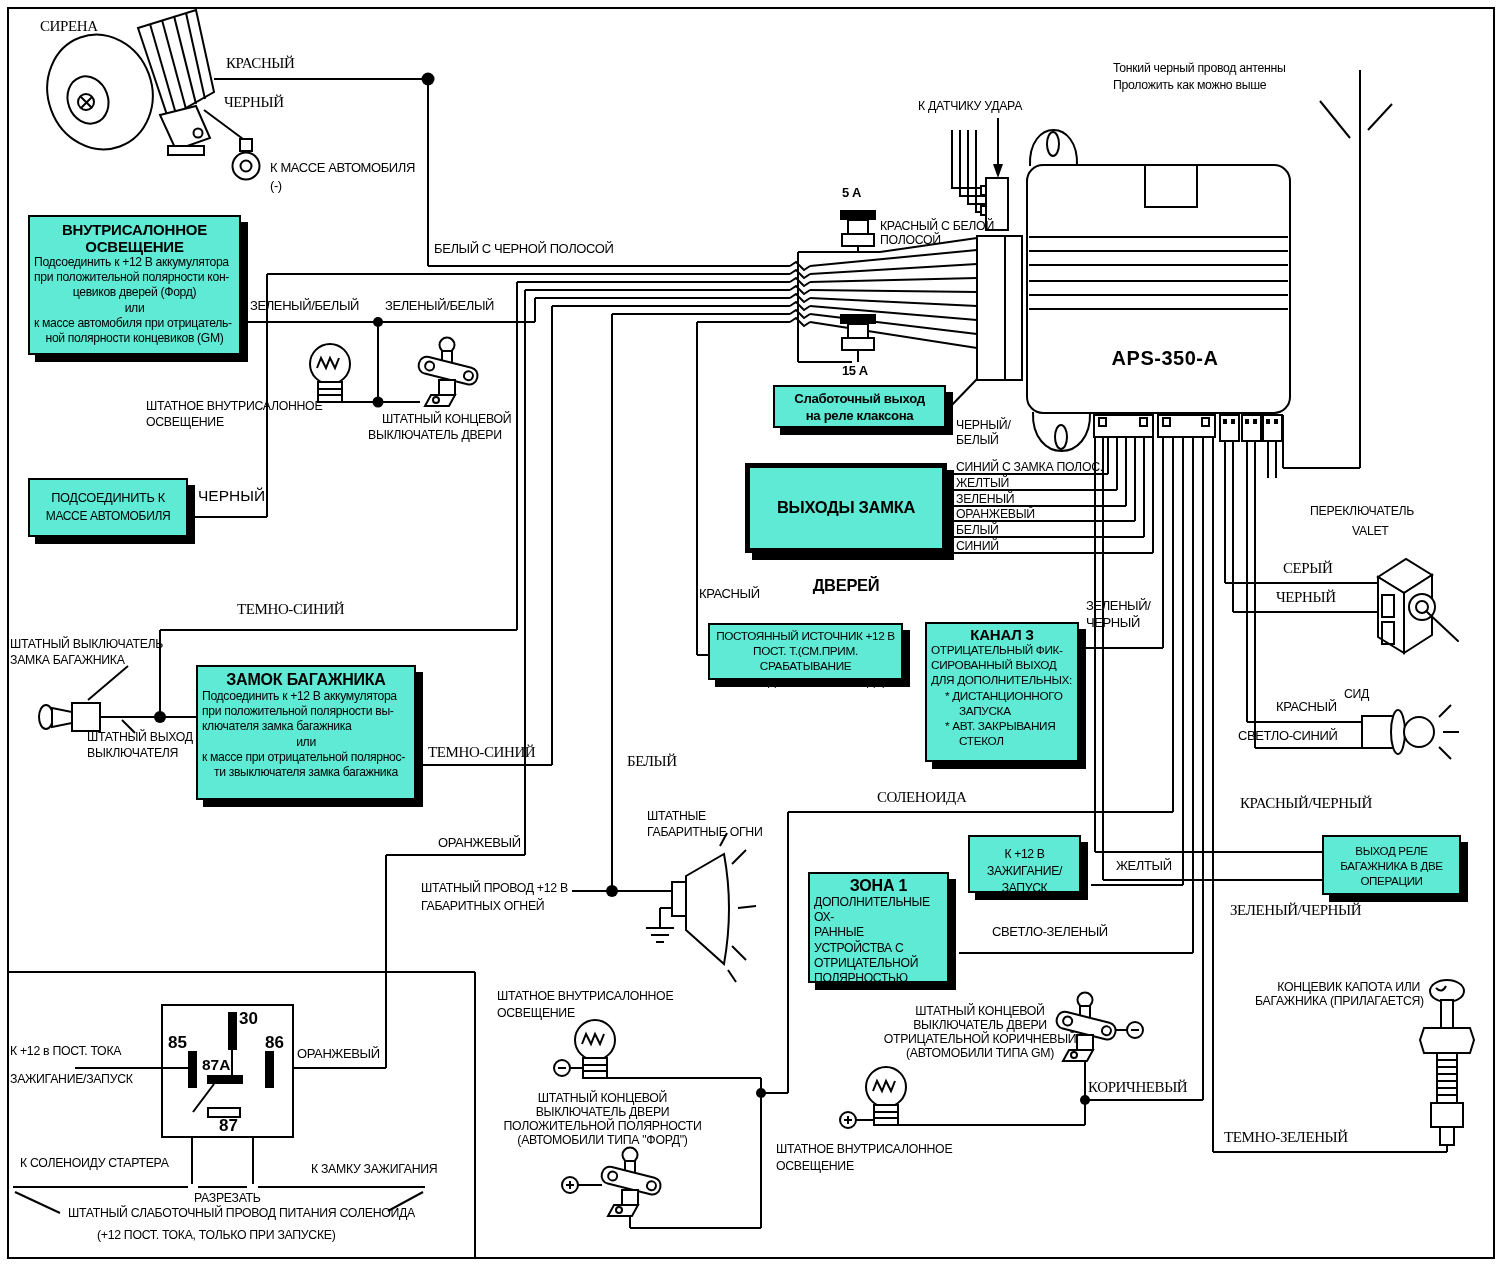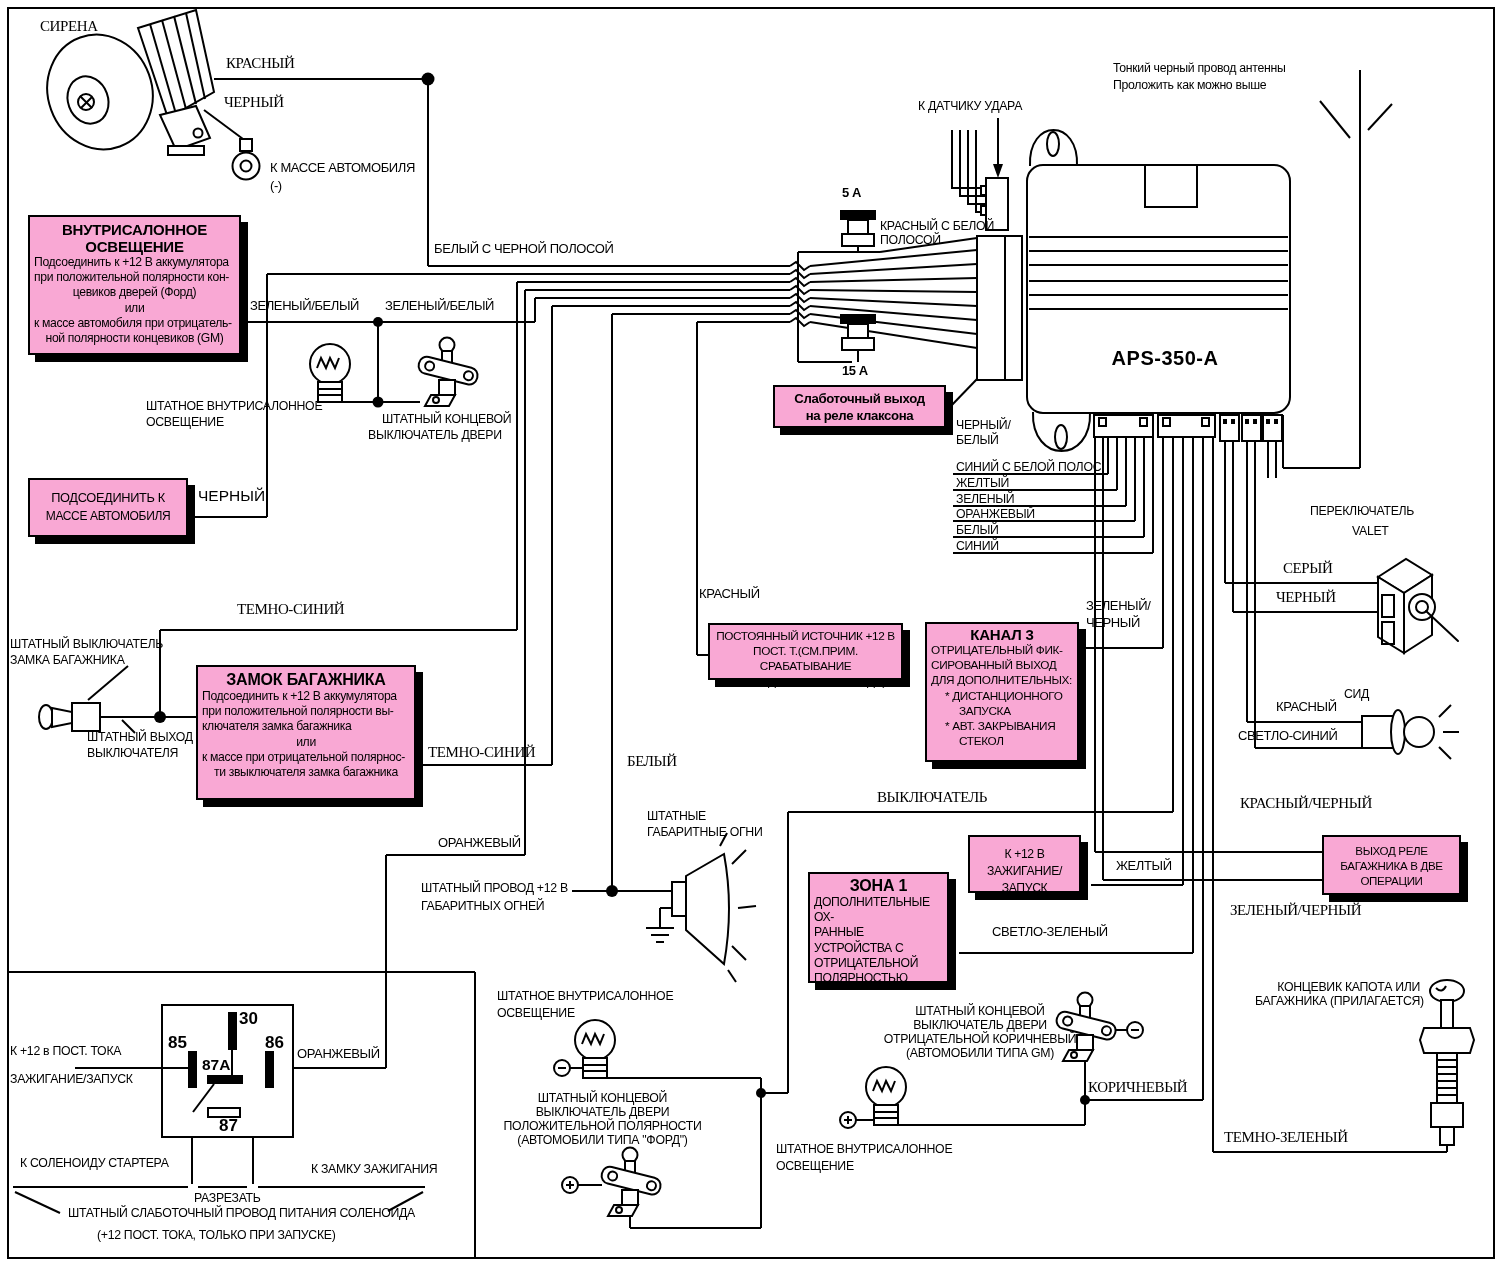--- a/index.html
+++ b/index.html
@@ -12,21 +12,21 @@
   #wiresvg .wh{fill:#fff;}
   .L{position:absolute;white-space:nowrap;z-index:3;line-height:1.15;}
   .w{font-size:13px;letter-spacing:-0.4px;}
   .w2{font-size:15px;letter-spacing:-0.4px;font-family:Liberation Serif, serif;}
   .sm{font-size:12.3px;letter-spacing:-0.3px;}
   .b{font-weight:700;}
   .fs17{font-size:17px;}
   .fs15{font-size:15.5px;}
   .fs20{font-size:20px;letter-spacing:0.5px;}
   .ctrbox{text-align:center;}
-  .box{position:absolute;background:#f9a8d4;border:2px solid #000;box-shadow:7px 7px 0 0 #000;
+  .box{position:absolute;background:#5eead4;border:2px solid #000;box-shadow:7px 7px 0 0 #000;
        z-index:2;box-sizing:border-box;}
   .bt{font-weight:700;font-size:15px;text-align:center;line-height:17px;letter-spacing:-0.2px;}
   .bt2{font-weight:700;font-size:16px;text-align:center;line-height:19px;letter-spacing:-0.2px;}
   .bl{font-size:12.2px;line-height:15.2px;padding:0 4px;letter-spacing:-0.35px;}
   .ctr{text-align:center;}
   .in1{padding-left:18px;}
   .in2{padding-left:32px;}
 </style>
 </head>
 <body>
@@ -425,21 +425,21 @@
 
 <div class="L sm" style="left:146px;top:399px">ШТАТНОЕ ВНУТРИСАЛОННОЕ</div>
 <div class="L sm" style="left:146px;top:415px">ОСВЕЩЕНИЕ</div>
 <div class="L sm" style="left:382px;top:412px">ШТАТНЫЙ КОНЦЕВОЙ</div>
 <div class="L sm" style="left:368px;top:428px">ВЫКЛЮЧАТЕЛЬ ДВЕРИ</div>
 
 <div class="L fs15" style="left:198px;top:487px">ЧЕРНЫЙ</div>
 
 <div class="L fs20 b" style="left:1060px;top:347px;width:210px;text-align:center">APS-350-A</div>
 
-<div class="L sm" style="left:956px;top:460px">СИНИЙ С БЕЛОЙ ПОЛОС.</div>
+<div class="L sm" style="left:956px;top:460px">СИНИЙ С ЗАМКА ПОЛОС.</div>
 <div class="L sm" style="left:956px;top:476px">ЖЕЛТЫЙ</div>
 <div class="L sm" style="left:956px;top:492px">ЗЕЛЕНЫЙ</div>
 <div class="L sm" style="left:956px;top:507px">ОРАНЖЕВЫЙ</div>
 <div class="L sm" style="left:956px;top:523px">БЕЛЫЙ</div>
 <div class="L sm" style="left:956px;top:539px">СИНИЙ</div>
 
 <div class="L sm" style="left:1310px;top:504px">ПЕРЕКЛЮЧАТЕЛЬ</div>
 <div class="L sm" style="left:1352px;top:524px">VALET</div>
 <div class="L w2" style="left:1283px;top:560px">СЕРЫЙ</div>
 <div class="L w2" style="left:1276px;top:589px">ЧЕРНЫЙ</div>
@@ -453,21 +453,21 @@
 <div class="L sm" style="left:10px;top:653px">ЗАМКА БАГАЖНИКА</div>
 <div class="L sm" style="left:87px;top:730px">ШТАТНЫЙ ВЫХОД</div>
 <div class="L sm" style="left:87px;top:746px">ВЫКЛЮЧАТЕЛЯ</div>
 
 <div class="L sm" style="left:1344px;top:687px">СИД</div>
 <div class="L w" style="left:1276px;top:700px">КРАСНЫЙ</div>
 <div class="L w" style="left:1238px;top:729px">СВЕТЛО-СИНИЙ</div>
 
 <div class="L w2" style="left:428px;top:744px">ТЕМНО-СИНИЙ</div>
 <div class="L w2" style="left:627px;top:753px">БЕЛЫЙ</div>
-<div class="L w2" style="left:877px;top:789px">ВЫКЛЮЧАТЕЛЬ</div>
+<div class="L w2" style="left:877px;top:789px">СОЛЕНОИДА</div>
 <div class="L w2" style="left:1240px;top:795px">КРАСНЫЙ/ЧЕРНЫЙ</div>
 <div class="L w2" style="left:1230px;top:902px">ЗЕЛЕНЫЙ/ЧЕРНЫЙ</div>
 <div class="L w" style="left:438px;top:836px">ОРАНЖЕВЫЙ</div>
 
 <div class="L sm" style="left:647px;top:809px">ШТАТНЫЕ</div>
 <div class="L sm" style="left:647px;top:825px">ГАБАРИТНЫЕ ОГНИ</div>
 <div class="L sm" style="left:421px;top:881px">ШТАТНЫЙ ПРОВОД +12 В</div>
 <div class="L sm" style="left:421px;top:899px">ГАБАРИТНЫХ ОГНЕЙ</div>
 
 <div class="L w" style="left:1116px;top:859px">ЖЕЛТЫЙ</div>
@@ -528,20 +528,23 @@
 <div class="box" style="left:28px;top:478px;width:160px;height:59px;padding-top:9px">
   <div class="bl ctr" style="font-size:12.8px;line-height:18px">ПОДСОЕДИНИТЬ К</div>
   <div class="bl ctr" style="font-size:12px;line-height:18px">МАССЕ АВТОМОБИЛЯ</div>
 </div>
 
 <div class="box" style="left:773px;top:385px;width:173px;height:43px;padding-top:3px">
   <div class="bl ctr b" style="font-size:13.2px;line-height:17px">Слаботочный выход</div>
   <div class="bl ctr b" style="font-size:13.2px;line-height:17px">на реле клаксона</div>
 </div>
 
+<div class="box" style="left:745px;top:463px;width:202px;height:90px;border-width:5px">
+  <div class="ctrbox b" style="font-size:16.5px;line-height:78px;letter-spacing:-0.3px">ВЫХОДЫ ЗАМКА ДВЕРЕЙ</div>
+</div>
 
 <div class="box" style="left:196px;top:665px;width:220px;height:135px;padding-top:3px">
   <div class="bt2">ЗАМОК БАГАЖНИКА</div>
   <div class="bl">Подсоединить к +12 В аккумулятора</div>
   <div class="bl">при положительной полярности вы-</div>
   <div class="bl">ключателя замка багажника</div>
   <div class="bl ctr">или</div>
   <div class="bl">к массе при отрицательной полярнос-</div>
   <div class="bl ctr">ти звыключателя замка багажника</div>
 </div>

